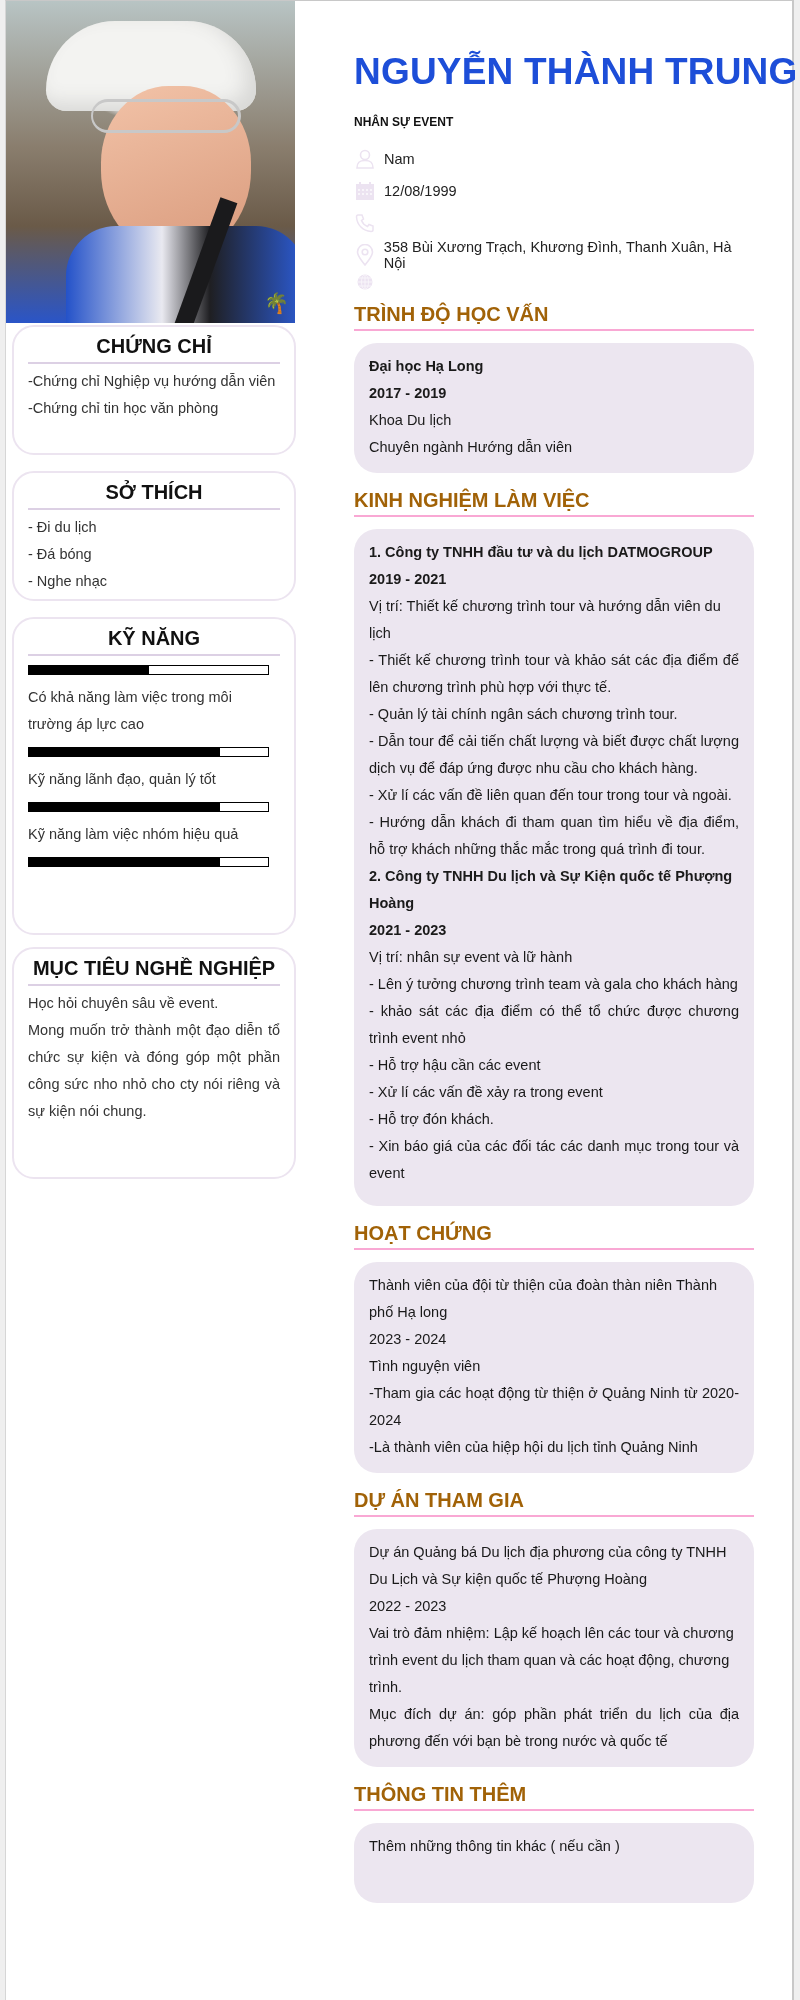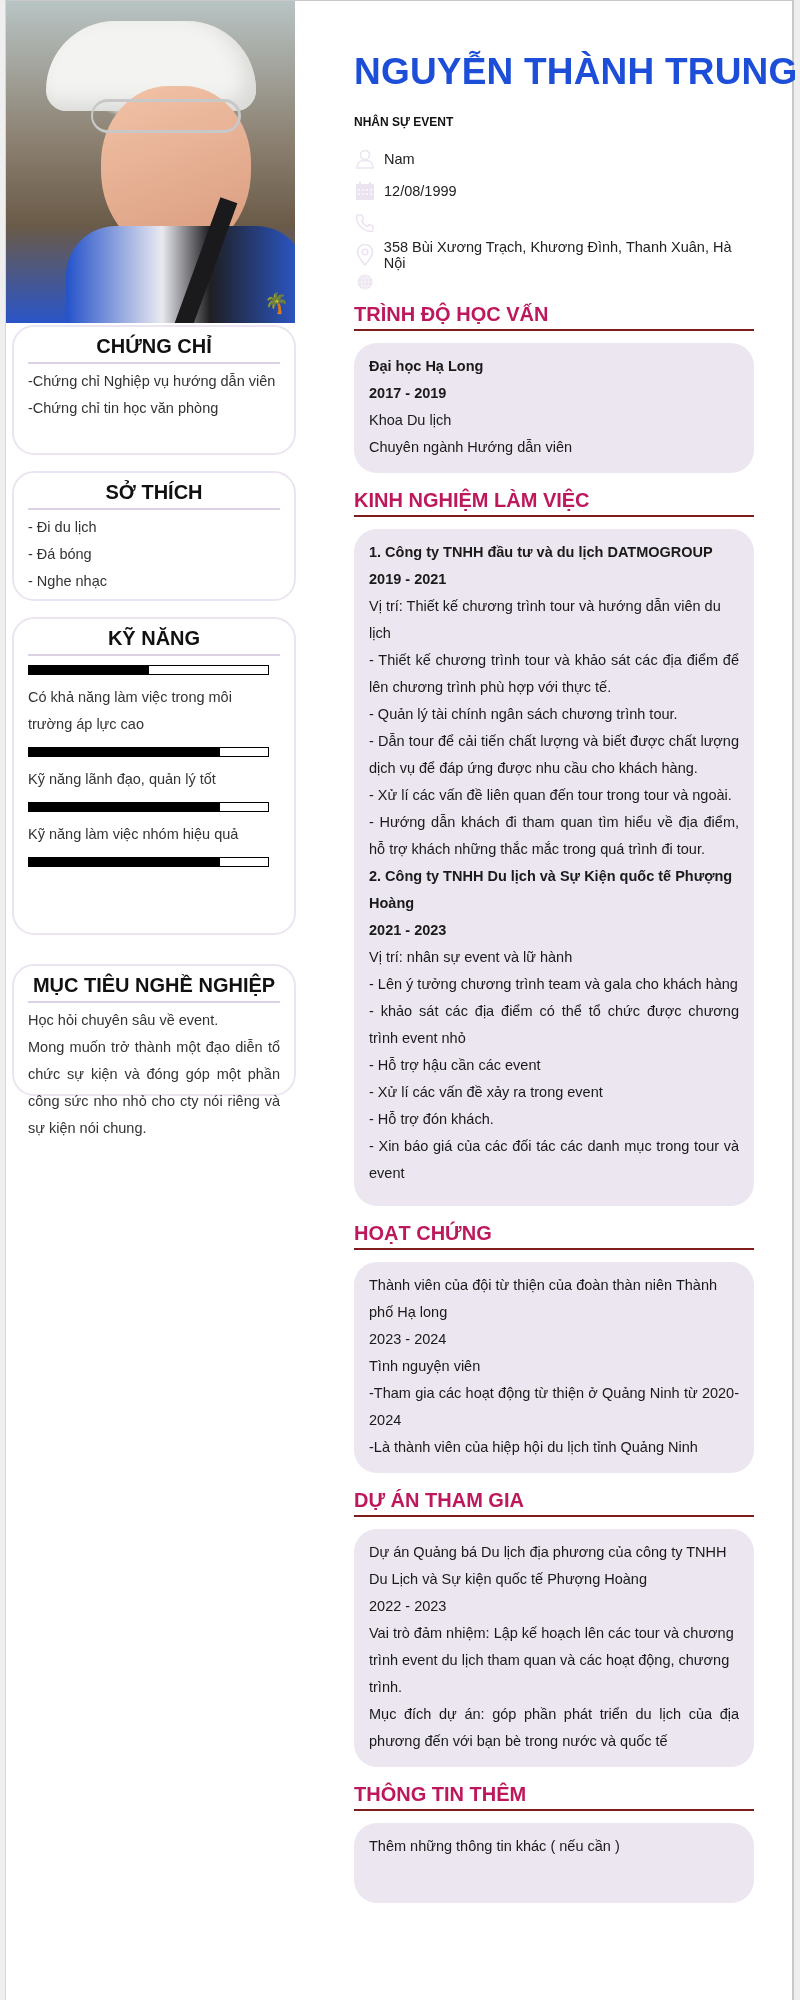--- a/index.html
+++ b/index.html
@@ -43,22 +43,22 @@
 
   
   .right { position: absolute; left: 348px; top: 0; width: 400px; }
   .name { font-weight: bold; font-size: 37px; color: #1d4ed8; margin-top: 50px; letter-spacing: 0.2px; white-space: nowrap; }
   .role { font-weight: bold; font-size: 12px; color: #111; margin-top: 22px; }
   .contact { margin-top: 14px; }
   .contact-row { display: flex; align-items: center; height: 32px; font-size: 14.5px; color: #222; }
   .contact-row .ico { width: 22px; height: 22px; margin-right: 8px; display: flex; align-items: center; justify-content: center; }
   .contact-row.tight { height: 22px; }
   .sec-title {
-    font-weight: bold; font-size: 20px; color: #be185d; padding-bottom: 3px;
-    border-bottom: 2px solid #7f1d1d; margin: 0 0 12px 0;
+    font-weight: bold; font-size: 20px; color: #a16207; padding-bottom: 3px;
+    border-bottom: 2px solid #f9a8d4; margin: 0 0 12px 0;
   }
   .box { background: #ece6f0; border-radius: 23px; padding: 10px 15px 12px 15px; }
   .box-line { font-size: 14.5px; color: #1a1a1a; line-height: 27px; }
   .box-line.b { font-weight: bold; }
 </style>
 </head>
 <body>
 
 <div class="page">
 
@@ -97,21 +97,21 @@
       <div class="skill-label">Kỹ năng lãnh đạo, quản lý tốt</div>
       <div class="bar">
           <div class="bar-fill" style="width: 80%;"></div>
         </div>
       <div class="skill-label">Kỹ năng làm việc nhóm hiệu quả</div>
       <div class="bar">
           <div class="bar-fill" style="width: 80%;"></div>
         </div>
     </div>
 
-    <div class="card" style="margin-top:29px; height:132px;">
+    <div class="card" style="margin-top:12px; height:232px;">
       <div class="card-title">MỤC TIÊU NGHỀ NGHIỆP</div>
       <div class="card-line">Học hỏi chuyên sâu về event.</div>
       <div class="card-line just">Mong muốn trở thành một đạo diễn tổ chức sự kiện và đóng góp một phần công sức nho nhỏ cho cty nói riêng và sự kiện nói chung.</div>
     </div>
   </div>
 
   <div class="right">
     <div class="name">NGUYỄN THÀNH TRUNG</div>
     <div class="role">NHÂN SỰ EVENT</div>
 

